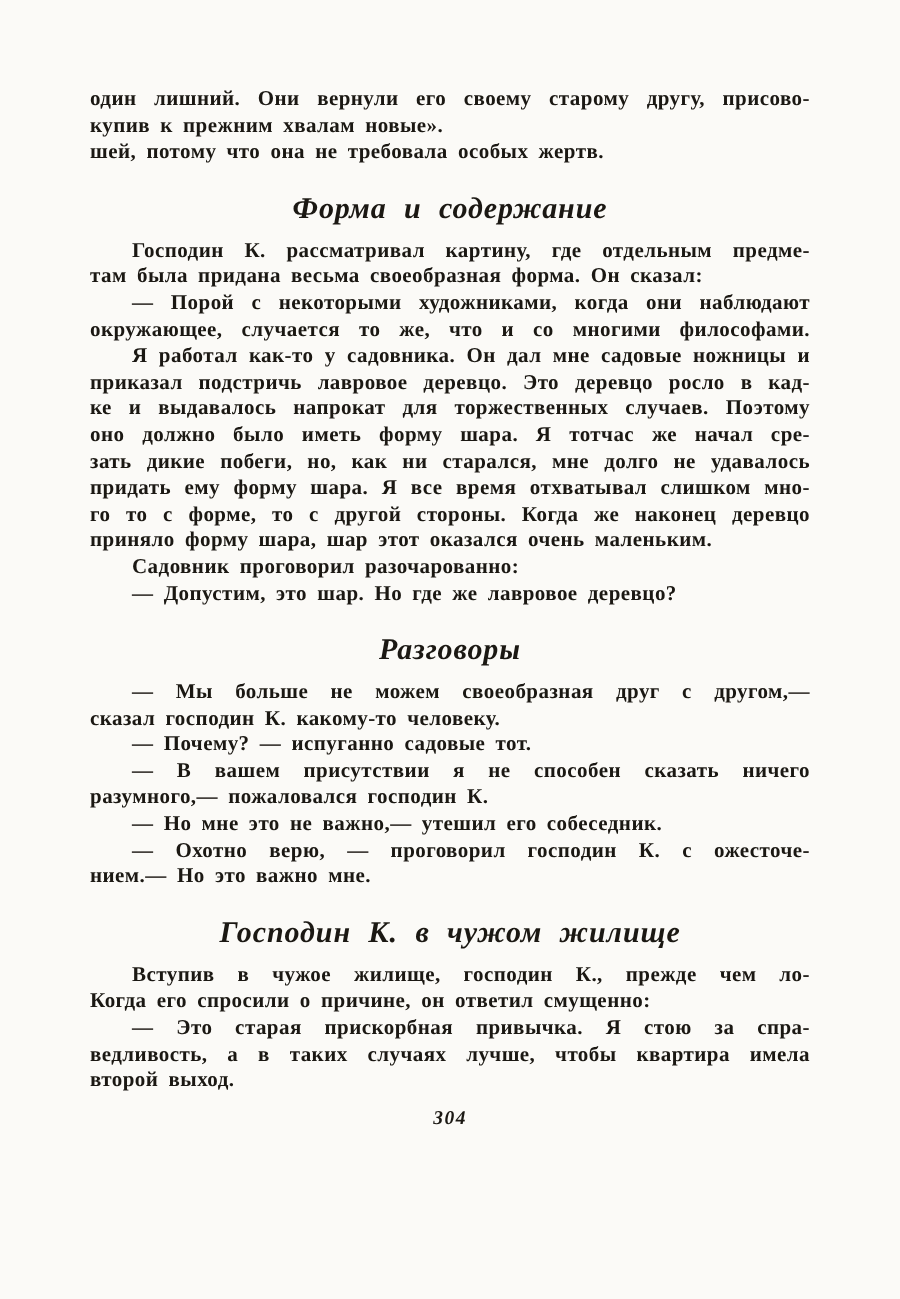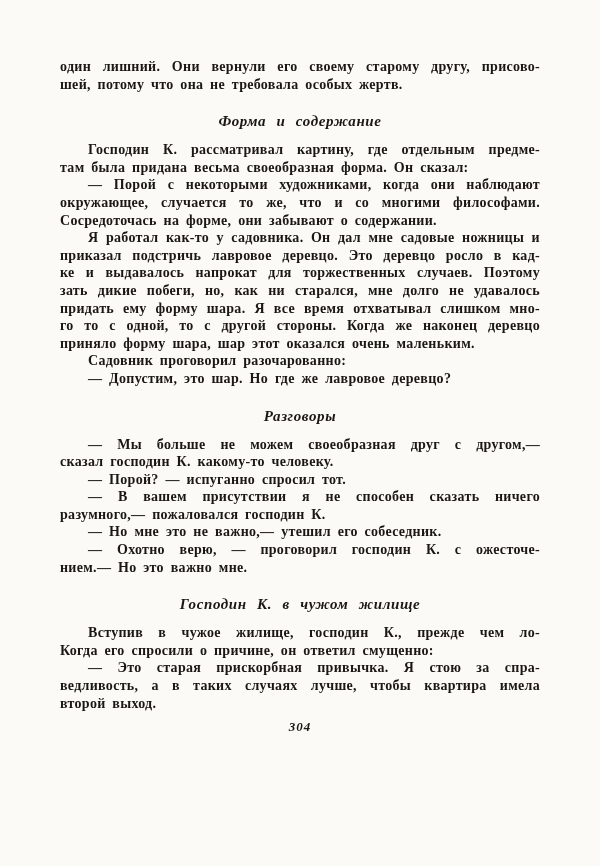--- a/index.html
+++ b/index.html
@@ -35,21 +35,21 @@
     text-align: left;
   }
   .line.j {
     text-align: justify;
     text-align-last: justify;
   }
   .line.indent {
     text-indent: 28px;
   }
   .heading {
-    font-size: 15px;
+    font-size: 20px;
     line-height: 20px;
     font-weight: bold;
     font-style: italic;
     text-align: center;
     letter-spacing: 0.6px;
     word-spacing: 6px;
     margin: 18px 0 10px 0;
   }
   .page-number {
     margin-top: 6px;
@@ -62,56 +62,57 @@
   }
 </style>
 </head>
 <body>
 
 <div class="page" style="background: rgb(251, 250, 247);">
   <div class="text-block" style="color: rgb(27, 24, 19);">
     <div id="blocks-container">
         <div class="paragraph">
           <div class="line j">один лишний. Они вернули его своему старому другу, присово-</div>
+          <div class="line">купив к прежним хвалам новые».</div>
         </div>
         <div class="paragraph">
           <div class="line">шей, потому что она не требовала особых жертв.</div>
         </div>
         <div class="heading">Форма и содержание</div>
         <div class="paragraph">
           <div class="line j indent">Господин К. рассматривал картину, где отдельным предме-</div>
           <div class="line">там была придана весьма своеобразная форма. Он сказал:</div>
         </div>
         <div class="paragraph">
           <div class="line j indent">— Порой с некоторыми художниками, когда они наблюдают</div>
           <div class="line j">окружающее, случается то же, что и со многими философами.</div>
-          <div class="line">Сосредоточась на форме, они забывают о содержании.</div>
         </div>
         <div class="paragraph">
           <div class="line j indent">Я работал как-то у садовника. Он дал мне садовые ножницы и</div>
           <div class="line j">приказал подстричь лавровое деревцо. Это деревцо росло в кад-</div>
           <div class="line j">ке и выдавалось напрокат для торжественных случаев. Поэтому</div>
+          <div class="line j">оно должно было иметь форму шара. Я тотчас же начал сре-</div>
           <div class="line j">зать дикие побеги, но, как ни старался, мне долго не удавалось</div>
           <div class="line j">придать ему форму шара. Я все время отхватывал слишком мно-</div>
-          <div class="line j">го то с одной, то с другой стороны. Когда же наконец деревцо</div>
+          <div class="line j">го то с форме, то с другой стороны. Когда же наконец деревцо</div>
           <div class="line">приняло форму шара, шар этот оказался очень маленьким.</div>
         </div>
         <div class="paragraph">
           <div class="line indent">Садовник проговорил разочарованно:</div>
         </div>
         <div class="paragraph">
           <div class="line indent">— Допустим, это шар. Но где же лавровое деревцо?</div>
         </div>
         <div class="heading">Разговоры</div>
         <div class="paragraph">
           <div class="line j indent">— Мы больше не можем своеобразная друг с другом,—</div>
           <div class="line">сказал господин К. какому-то человеку.</div>
         </div>
         <div class="paragraph">
-          <div class="line indent">— Порой? — испуганно спросил тот.</div>
+          <div class="line indent">— Почему? — испуганно садовые тот.</div>
         </div>
         <div class="paragraph">
           <div class="line j indent">— В вашем присутствии я не способен сказать ничего</div>
           <div class="line">разумного,— пожаловался господин К.</div>
         </div>
         <div class="paragraph">
           <div class="line indent">— Но мне это не важно,— утешил его собеседник.</div>
         </div>
         <div class="paragraph">
           <div class="line j indent">— Охотно верю, — проговорил господин К. с ожесточе-</div>

